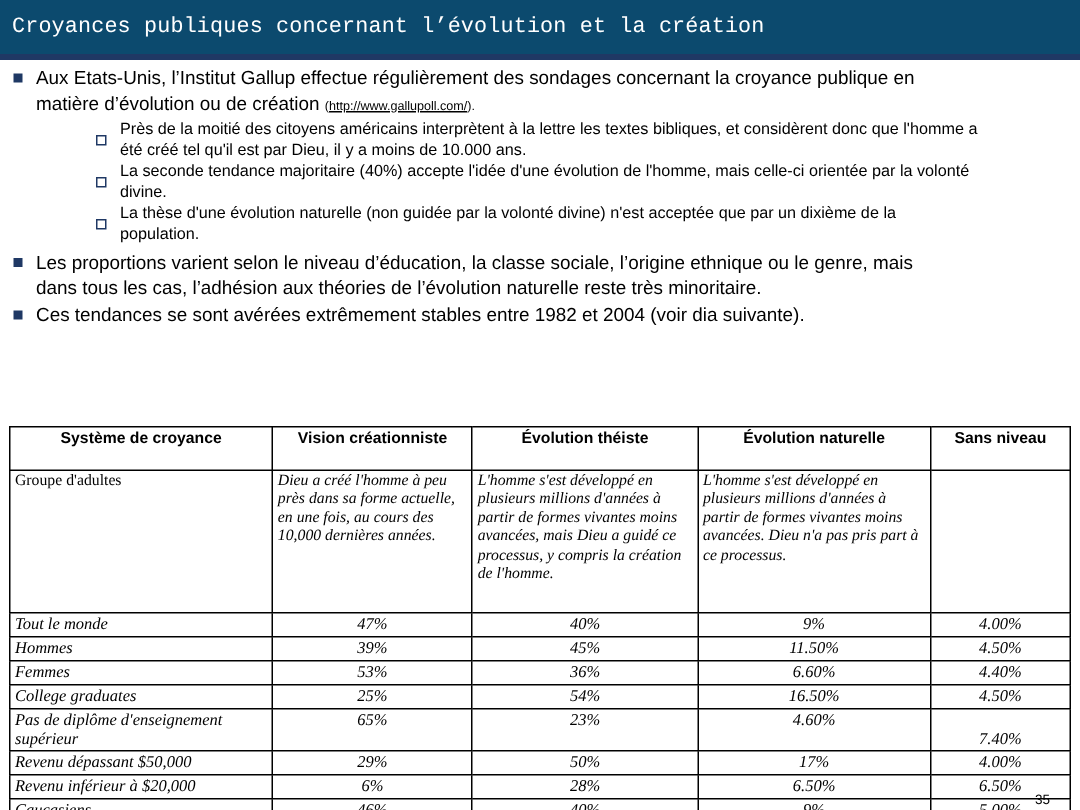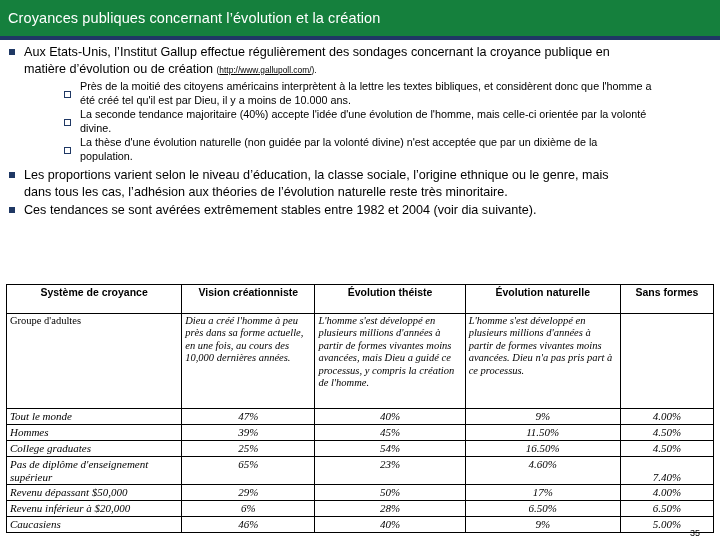--- a/index.html
+++ b/index.html
@@ -15,23 +15,24 @@
     position: relative;
   }
 
   
   .title-bar {
     position: absolute;
     left: 0;
     top: 0;
     width: 720px;
     height: 36px;
-    background: #15803d;
+    background: #0c4a6e;
     display: flex;
     align-items: center;
+    font-family: Liberation Mono, monospace;
   }
   .title-bar .title-text {
     color: #ffffff;
     font-size: 14.5px;
     padding-left: 8px;
     letter-spacing: 0.1px;
     white-space: nowrap;
   }
   .title-underline {
     position: absolute;
@@ -239,21 +240,21 @@
         <col class="c2">
         <col class="c3">
         <col class="c4">
     </colgroup>
     <thead>
       <tr>
         <th>Système de croyance</th>
         <th>Vision créationniste</th>
         <th>Évolution théiste</th>
         <th>Évolution naturelle</th>
-        <th>Sans formes</th>
+        <th>Sans niveau</th>
       </tr>
     </thead>
     <tbody>
       <tr class="desc-row">
         <td class="first">Groupe d'adultes</td>
         <td>Dieu a créé l'homme à peu près dans sa forme actuelle, en une fois, au cours des 10,000 dernières années.</td>
         <td>L'homme  s'est développé en plusieurs millions d'années à partir de formes vivantes moins avancées, mais Dieu a guidé ce processus, y compris la création de l'homme.</td>
         <td>L'homme s'est développé en plusieurs millions d'années à partir de formes vivantes moins avancées. Dieu n'a pas pris part à ce processus.</td>
         <td></td>
       </tr>
@@ -267,20 +268,27 @@
         <td class="num">4.00%</td>
       </tr>
       <tr>
         <td class="label">Hommes</td>
         <td class="num">39%</td>
         <td class="num">45%</td>
         <td class="num">11.50%</td>
         <td class="num">4.50%</td>
       </tr>
       <tr>
+        <td class="label">Femmes</td>
+        <td class="num">53%</td>
+        <td class="num">36%</td>
+        <td class="num">6.60%</td>
+        <td class="num">4.40%</td>
+      </tr>
+      <tr>
         <td class="label">College graduates</td>
         <td class="num">25%</td>
         <td class="num">54%</td>
         <td class="num">16.50%</td>
         <td class="num">4.50%</td>
       </tr>
       <tr>
         <td class="label tall-label">Pas de diplôme d'enseignement supérieur</td>
         <td class="num">65%</td>
         <td class="num">23%</td>

